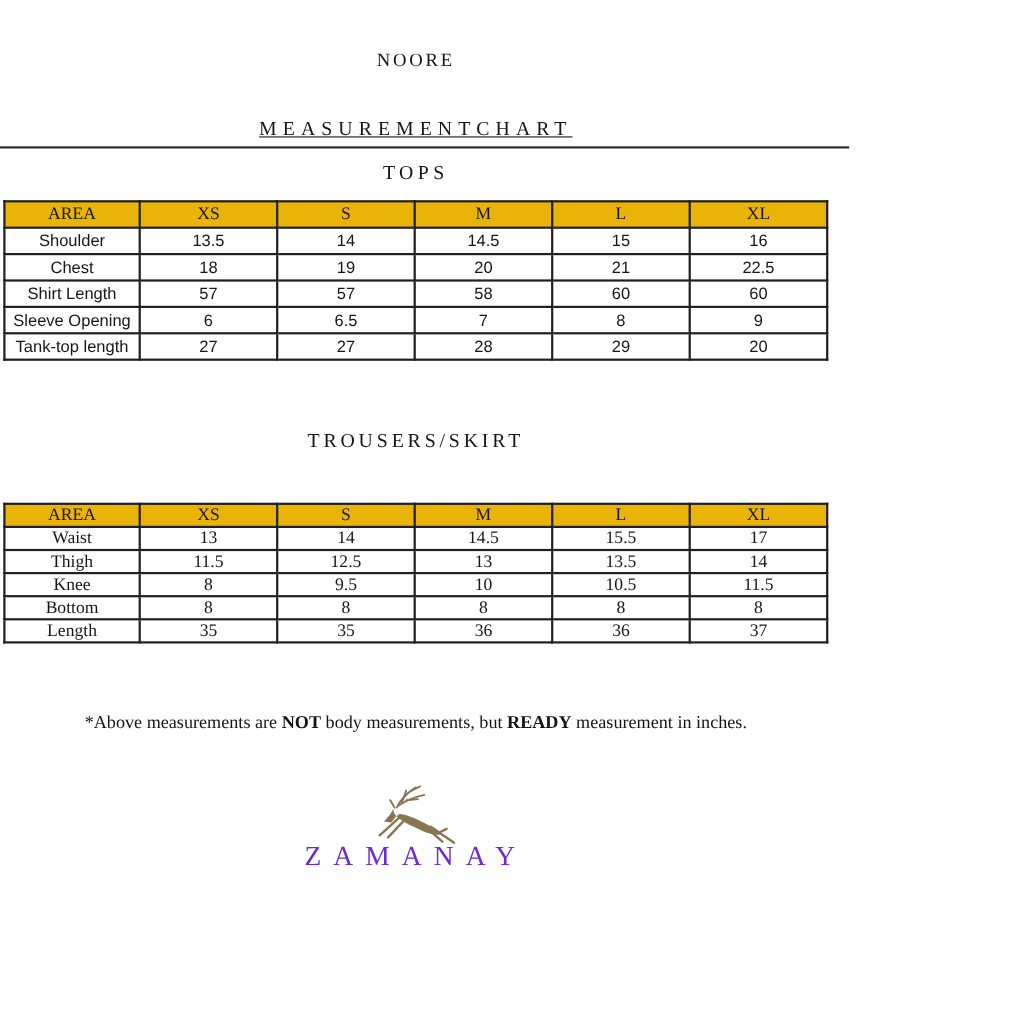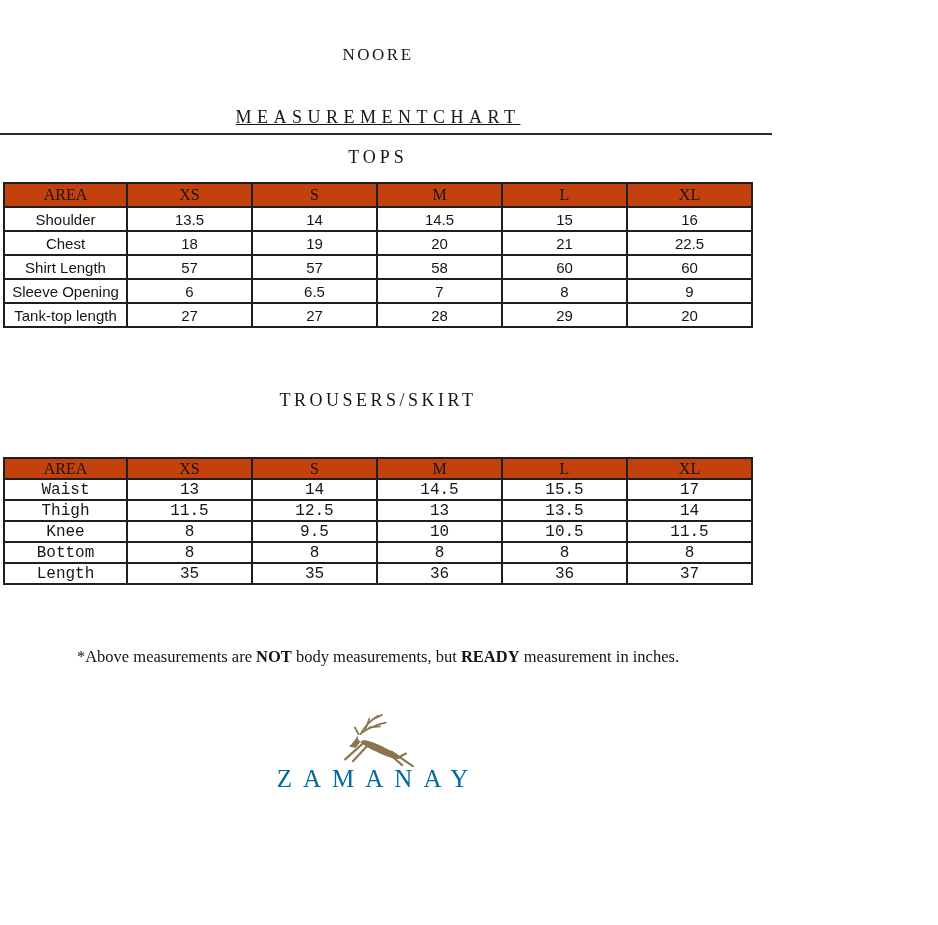--- a/index.html
+++ b/index.html
@@ -22,41 +22,41 @@
   }
   .size-table{
     width:749px;margin:14px auto 0;border-collapse:collapse;table-layout:fixed;
   }
   .size-table col.c-area{width:123px;}
   .size-table col.c-size{width:125px;}
   .size-table th,.size-table td{
     border:2px solid #1f1f1f;text-align:center;padding:0;vertical-align:middle;
   }
   .size-table th{
-    background:#c2410c;font-weight:normal;font-size:16px;height:22px;
+    background:#eab308;font-weight:normal;font-size:16px;height:22px;
     font-family:"Liberation Serif",serif;
     text-align:center;
   }
   .tops td{
     font-family:"Liberation Sans",sans-serif;font-size:15px;height:22px;
   }
   .trousers-title{margin-top:62px;letter-spacing:3.5px;}
   .trousers{margin-top:46px;}
   .trousers th{height:19px;}
   .trousers td{
-    font-family:Liberation Mono, monospace;font-size:16px;height:19px;
+    font-family:Liberation Serif, serif;font-size:16px;height:19px;
   }
   .note{
     margin-top:62px;text-align:center;font-size:16.5px;color:#141414;
   }
   .note b{font-weight:700;}
   .logo{margin-top:44px;text-align:center;}
   .logo svg{display:block;margin:0 auto;}
   .logo-text{
-    font-size:25px;letter-spacing:11px;color:#0369a1;margin-top:-4px;
+    font-size:25px;letter-spacing:11px;color:#6d28d9;margin-top:-4px;
     font-family:"Liberation Serif",serif;
   }
 </style>
 </head>
 <body>
 
 <div class="page">
 
   <div class="brand-header">NOORE</div>
 

